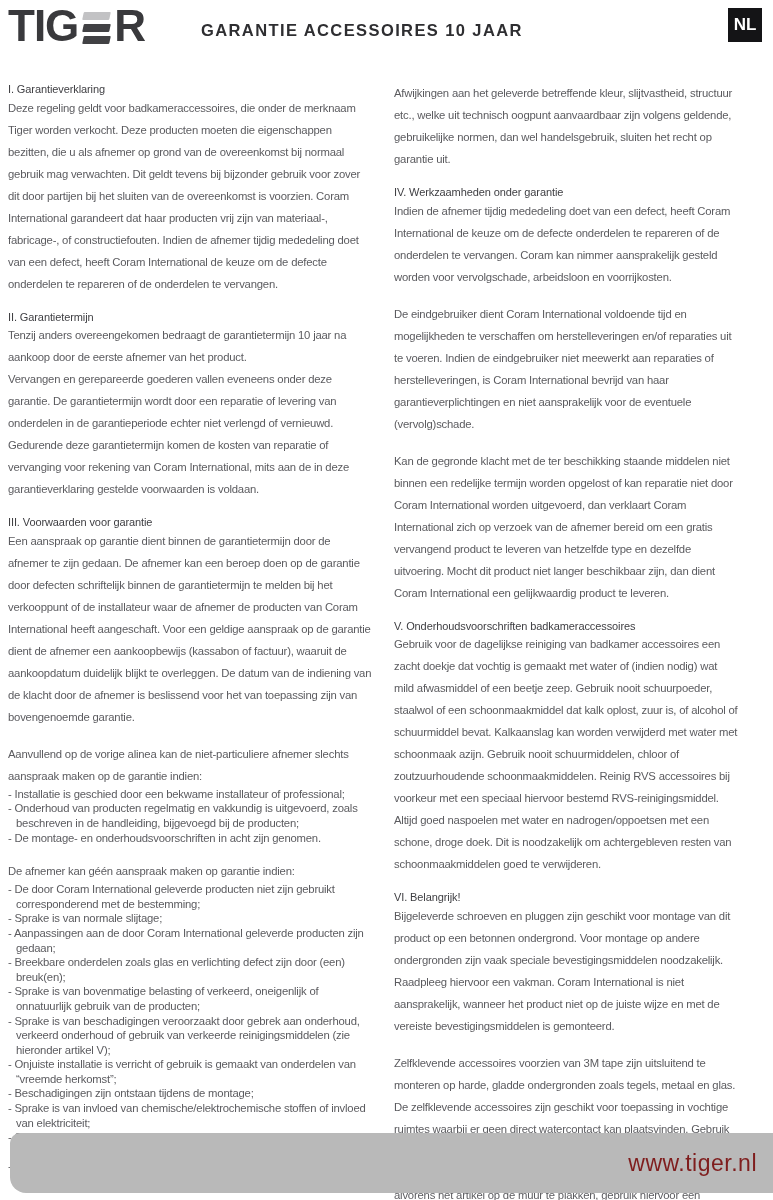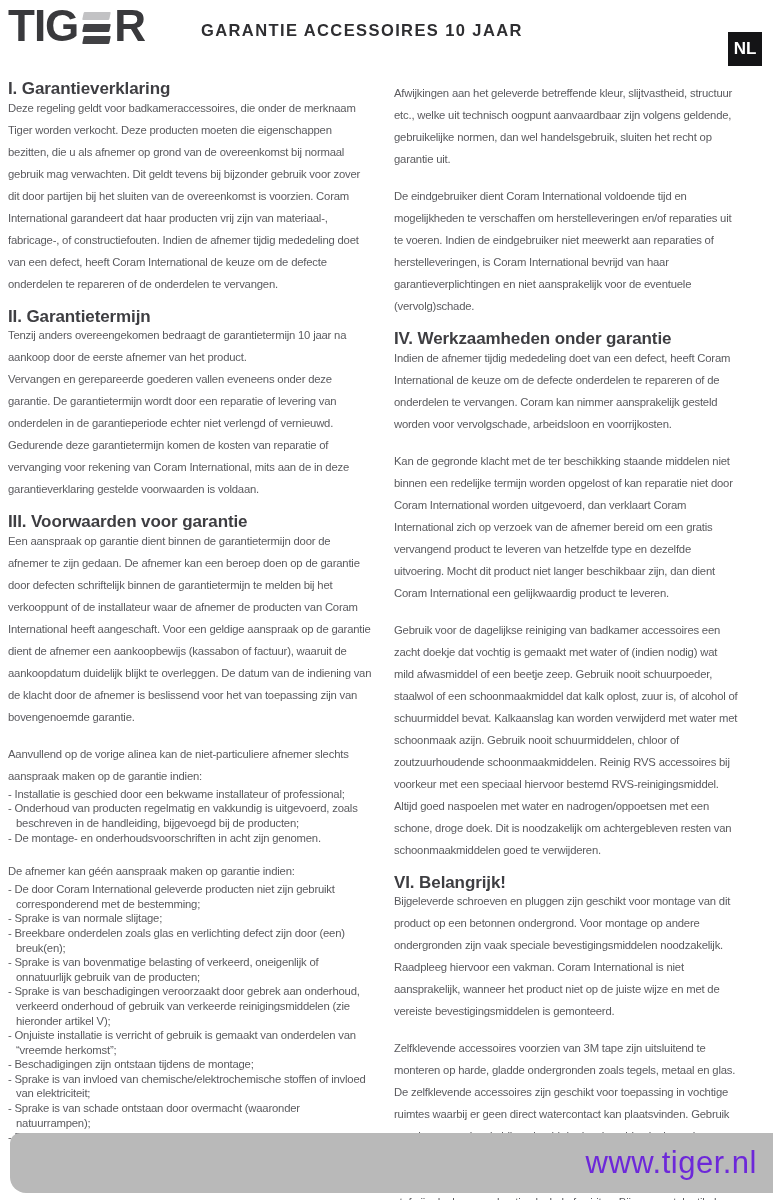--- a/index.html
+++ b/index.html
@@ -23,50 +23,50 @@
   .logo-bar.light { background: #c2c2c4; }
   .doc-title {
     position: absolute; left: 201px; top: 21px;
     font-size: 16.5px; font-weight: bold; letter-spacing: 1.4px; color: #2e2e31;
     white-space: nowrap;
   }
   .lang-badge {
     position: absolute; right: 11px; top: 8px; width: 34px; height: 34px;
     background: #141416; color: #ffffff;
     display: flex; align-items: center; justify-content: center;
-    font-weight: bold; font-size: 17px; margin-top: 24px;
+    font-weight: bold; font-size: 17px;
   }
 
   
   .columns { position: absolute; top: 82px; left: 8px; display: flex; gap: 22px; }
   .col-left  { width: 364px; }
   .col-right { width: 346px; }
   .doc-section { margin-bottom: 15px; }
   .sec-heading {
-    font-size: 17px; font-weight: bold; color: #3e3e42;
+    font-size: 11px; font-weight: normal; color: #3e3e42;
     line-height: 14.6px; letter-spacing: -0.1px;
   }
   .doc-p {
     font-size: 11.3px; color: #5b5b5f;
     line-height: 22px; letter-spacing: -0.2px;
   }
   .doc-li {
     font-size: 11.3px; color: #5b5b5f;
     line-height: 14.6px; letter-spacing: -0.2px;
     padding-left: 8px; text-indent: -8px;
   }
 
   
   .footer-bar {
     position: absolute; left: 10px; right: 0; top: 1133px; height: 60px;
     background: #b9b9b9; border-radius: 10px 0 0 16px;
     display: flex; align-items: center; justify-content: flex-end;
     padding-right: 16px;
   }
-  .footer-url { font-size: 31px; color: #6d28d9; letter-spacing: 0.5px; }
+  .footer-url { font-size: 23px; color: #7f1d1d; letter-spacing: 0.5px; }
 </style>
 </head>
 <body>
 
 <div class="header">
   <div class="logo">
     <span class="logo-letters">TIG</span>
     <span class="logo-e">
       <i class="logo-bar light"></i>
       <i class="logo-bar"></i>
@@ -100,46 +100,48 @@
           <div class="doc-li">- Installatie is geschied door een bekwame installateur of professional;</div>
           <div class="doc-li">- Onderhoud van producten regelmatig en vakkundig is uitgevoerd, zoals beschreven in de handleiding, bijgevoegd bij de producten;</div>
           <div class="doc-li">- De montage- en onderhoudsvoorschriften in acht zijn genomen.</div>
         </div>
       </section>
       <section class="doc-section">
         <p class="doc-p">De afnemer kan géén aanspraak maken op garantie indien:</p>
         <div class="doc-list">
           <div class="doc-li">- De door Coram International geleverde producten niet zijn gebruikt corresponderend met de bestemming;</div>
           <div class="doc-li">- Sprake is van normale slijtage;</div>
+          <div class="doc-li">- Aanpassingen aan de door Coram International geleverde producten zijn gedaan;</div>
           <div class="doc-li">- Breekbare onderdelen zoals glas en verlichting defect zijn door (een) breuk(en);</div>
           <div class="doc-li">- Sprake is van bovenmatige belasting of verkeerd, oneigenlijk of onnatuurlijk gebruik van de producten;</div>
           <div class="doc-li">- Sprake is van beschadigingen veroorzaakt door gebrek aan onderhoud, verkeerd onderhoud of gebruik van verkeerde reinigingsmiddelen (zie hieronder artikel V);</div>
           <div class="doc-li">- Onjuiste installatie is verricht of gebruik is gemaakt van onderdelen van “vreemde herkomst”;</div>
           <div class="doc-li">- Beschadigingen zijn ontstaan tijdens de montage;</div>
           <div class="doc-li">- Sprake is van invloed van chemische/elektrochemische stoffen of invloed van elektriciteit;</div>
           <div class="doc-li">- Sprake is van schade ontstaan door overmacht (waaronder natuurrampen);</div>
           <div class="doc-li">- De afnemer zich niet als goed afnemer heeft gedragen.</div>
         </div>
       </section>
     </div>
   <div class="col-right">
       <section class="doc-section">
         <p class="doc-p">Afwijkingen aan het geleverde betreffende kleur, slijtvastheid, structuur etc., welke uit technisch oogpunt aanvaardbaar zijn volgens geldende, gebruikelijke normen, dan wel handelsgebruik, sluiten het recht op garantie uit.</p>
       </section>
       <section class="doc-section">
-        <p class="doc-p">De eindgebruiker dient Coram International voldoende tijd en mogelijkheden te verschaffen om herstelleveringen en/of reparaties uit te voeren. Indien de eindgebruiker niet meewerkt aan reparaties of herstelleveringen, is Coram International bevrijd van haar garantieverplichtingen en niet aansprakelijk voor de eventuele (vervolg)schade.</p>
+        <h3 class="sec-heading">IV. Werkzaamheden onder garantie</h3>
+        <p class="doc-p">Indien de afnemer tijdig mededeling doet van een defect, heeft Coram International de keuze om de defecte onderdelen te repareren of de onderdelen te vervangen. Coram kan nimmer aansprakelijk gesteld worden voor vervolgschade, arbeidsloon en voorrijkosten.</p>
       </section>
       <section class="doc-section">
-        <h3 class="sec-heading">IV. Werkzaamheden onder garantie</h3>
-        <p class="doc-p">Indien de afnemer tijdig mededeling doet van een defect, heeft Coram International de keuze om de defecte onderdelen te repareren of de onderdelen te vervangen. Coram kan nimmer aansprakelijk gesteld worden voor vervolgschade, arbeidsloon en voorrijkosten.</p>
+        <p class="doc-p">De eindgebruiker dient Coram International voldoende tijd en mogelijkheden te verschaffen om herstelleveringen en/of reparaties uit te voeren. Indien de eindgebruiker niet meewerkt aan reparaties of herstelleveringen, is Coram International bevrijd van haar garantieverplichtingen en niet aansprakelijk voor de eventuele (vervolg)schade.</p>
       </section>
       <section class="doc-section">
         <p class="doc-p">Kan de gegronde klacht met de ter beschikking staande middelen niet binnen een redelijke termijn worden opgelost of kan reparatie niet door Coram International worden uitgevoerd, dan verklaart Coram International zich op verzoek van de afnemer bereid om een gratis vervangend product te leveren van hetzelfde type en dezelfde uitvoering. Mocht dit product niet langer beschikbaar zijn, dan dient Coram International een gelijkwaardig product te leveren.</p>
       </section>
       <section class="doc-section">
+        <h3 class="sec-heading">V. Onderhoudsvoorschriften badkameraccessoires</h3>
         <p class="doc-p">Gebruik voor de dagelijkse reiniging van badkamer accessoires een zacht doekje dat vochtig is gemaakt met water of (indien nodig) wat mild afwasmiddel of een beetje zeep. Gebruik nooit schuurpoeder, staalwol of een schoonmaakmiddel dat kalk oplost, zuur is, of alcohol of schuurmiddel bevat. Kalkaanslag kan worden verwijderd met water met schoonmaak azijn. Gebruik nooit schuurmiddelen, chloor of zoutzuurhoudende schoonmaakmiddelen. Reinig RVS accessoires bij voorkeur met een speciaal hiervoor bestemd RVS-reinigingsmiddel. Altijd goed naspoelen met water en nadrogen/oppoetsen met een schone, droge doek. Dit is noodzakelijk om achtergebleven resten van schoonmaakmiddelen goed te verwijderen.</p>
       </section>
       <section class="doc-section">
         <h3 class="sec-heading">VI. Belangrijk!</h3>
         <p class="doc-p">Bijgeleverde schroeven en pluggen zijn geschikt voor montage van dit product op een betonnen ondergrond. Voor montage op andere ondergronden zijn vaak speciale bevestigingsmiddelen noodzakelijk. Raadpleeg hiervoor een vakman. Coram International is niet aansprakelijk, wanneer het product niet op de juiste wijze en met de vereiste bevestigingsmiddelen is gemonteerd.</p>
       </section>
       <section class="doc-section">
         <p class="doc-p">Zelfklevende accessoires voorzien van 3M tape zijn uitsluitend te monteren op harde, gladde ondergronden zoals tegels, metaal en glas. De zelfklevende accessoires zijn geschikt voor toepassing in vochtige ruimtes waarbij er geen direct watercontact kan plaatsvinden. Gebruik van de accessoires in bijvoorbeeld de douchecabine is dan ook uitgesloten. Het is van groot belang dat de ondergrond goed schoon is alvorens het artikel op de muur te plakken, gebruik hiervoor een stofvrije doek en een beetje alcohol of spiritus. Bij een aantal artikelen wordt ook een speciaal schoonmaakdoekje meegeleverd dat hiervoor gebruikt kan worden. Als de muur goed droog is na het schoonmaken kan het accessoire op de muur geplakt worden en dient het product krachtig te worden aangedrukt (ongeveer 1 minuut) zodat de tape optimaal kan hechten aan de ondergrond. Na 24 uur kan het accessoire in gebruik genomen worden.</p>
       </section>
       <section class="doc-section">

